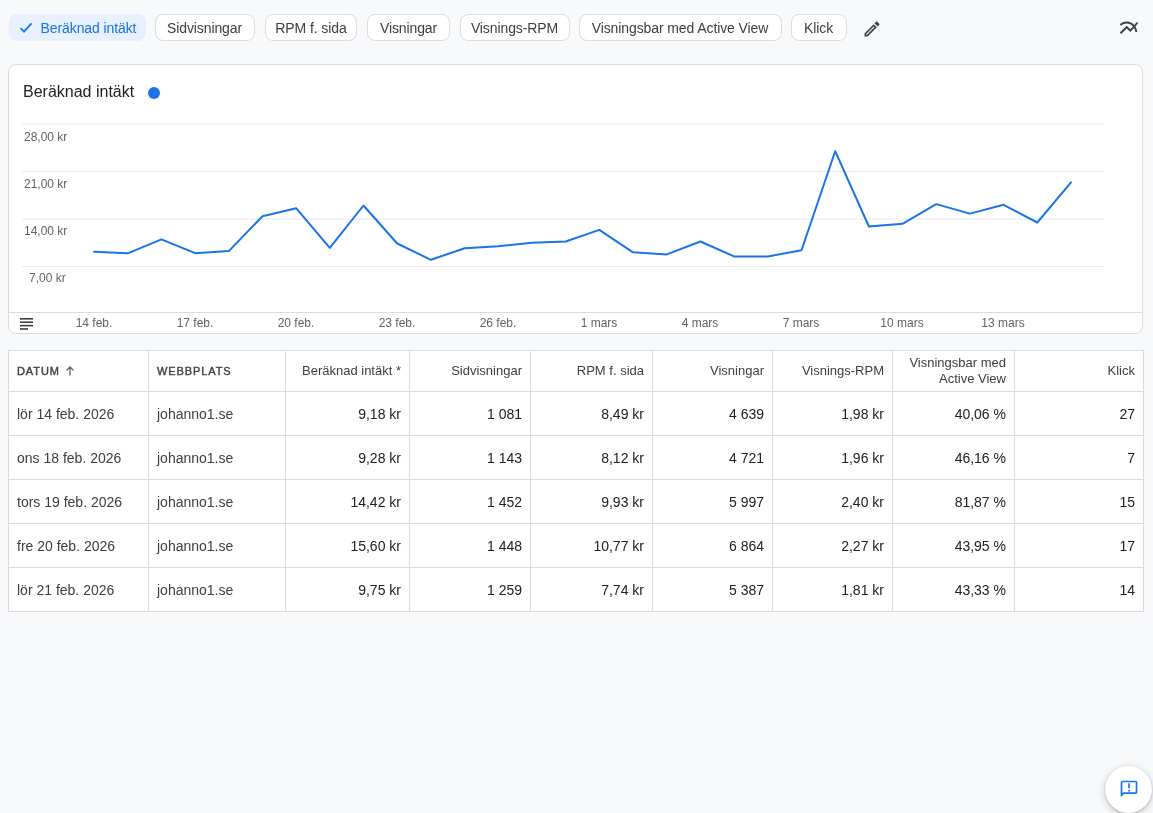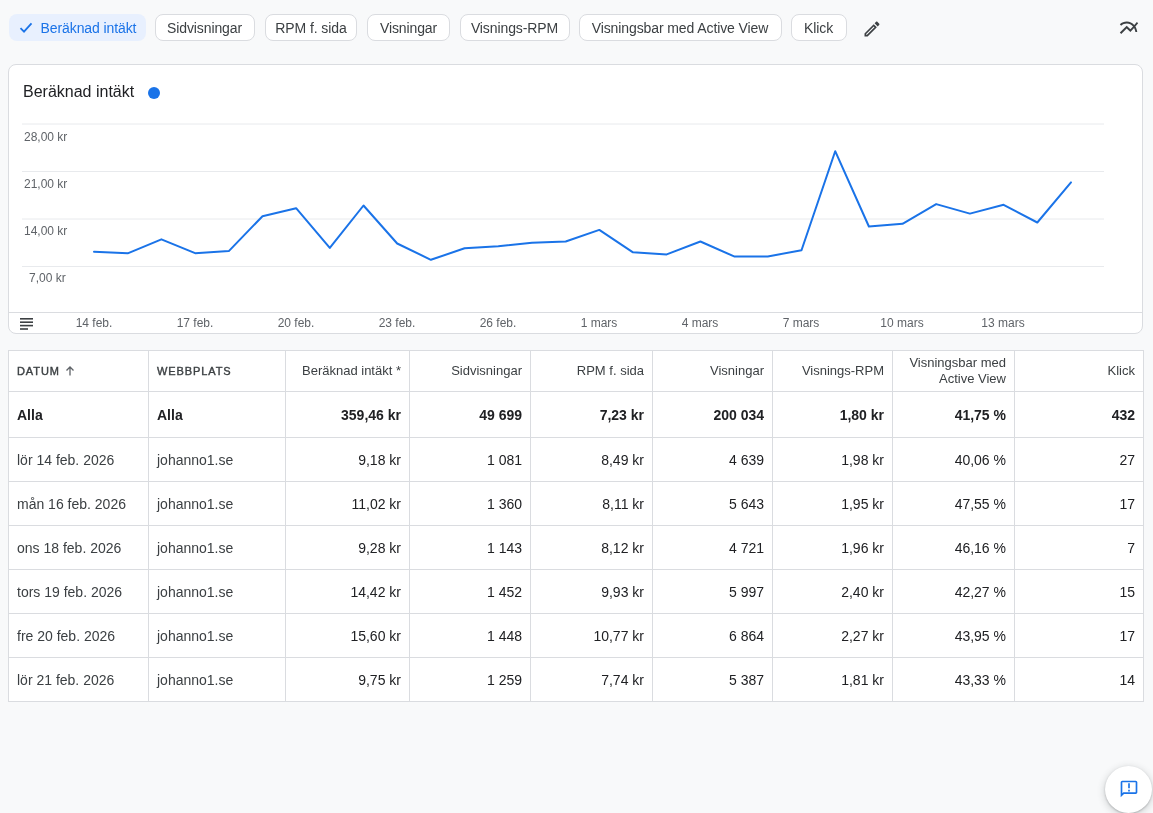--- a/index.html
+++ b/index.html
@@ -112,73 +112,51 @@
             </svg></th>
   <th class="dim">WEBBPLATS</th>
   <th class="met">Beräknad intäkt *</th>
   <th class="met">Sidvisningar</th>
   <th class="met">RPM f. sida</th>
   <th class="met">Visningar</th>
   <th class="met">Visnings-RPM</th>
   <th class="met">Visningsbar med<br>Active View</th>
   <th class="met">Klick</th>
 </tr>
-<tr class="r1 bold">
-          <td class="l">Alla</td>
-          <td class="l">Alla</td>
-          <td class="r">359,46 kr</td>
-          <td class="r">49 699</td>
-          <td class="r">7,23 kr</td>
-          <td class="r">200 034</td>
-          <td class="r">1,80 kr</td>
-          <td class="r">41,75 %</td>
-          <td class="r">432</td>
-        </tr>
 <tr class="rx">
           <td class="l">lör 14 feb. 2026</td>
           <td class="l">johanno1.se</td>
           <td class="r">9,18 kr</td>
           <td class="r">1 081</td>
           <td class="r">8,49 kr</td>
           <td class="r">4 639</td>
           <td class="r">1,98 kr</td>
           <td class="r">40,06 %</td>
           <td class="r">27</td>
-        </tr>
-<tr class="rx">
-          <td class="l">mån 16 feb. 2026</td>
-          <td class="l">johanno1.se</td>
-          <td class="r">11,02 kr</td>
-          <td class="r">1 360</td>
-          <td class="r">8,11 kr</td>
-          <td class="r">5 643</td>
-          <td class="r">1,95 kr</td>
-          <td class="r">47,55 %</td>
-          <td class="r">17</td>
         </tr>
 <tr class="rx">
           <td class="l">ons 18 feb. 2026</td>
           <td class="l">johanno1.se</td>
           <td class="r">9,28 kr</td>
           <td class="r">1 143</td>
           <td class="r">8,12 kr</td>
           <td class="r">4 721</td>
           <td class="r">1,96 kr</td>
           <td class="r">46,16 %</td>
           <td class="r">7</td>
         </tr>
 <tr class="rx">
           <td class="l">tors 19 feb. 2026</td>
           <td class="l">johanno1.se</td>
           <td class="r">14,42 kr</td>
           <td class="r">1 452</td>
           <td class="r">9,93 kr</td>
           <td class="r">5 997</td>
           <td class="r">2,40 kr</td>
-          <td class="r">42,27 %</td>
+          <td class="r">81,87 %</td>
           <td class="r">15</td>
         </tr>
 <tr class="rx">
           <td class="l">fre 20 feb. 2026</td>
           <td class="l">johanno1.se</td>
           <td class="r">15,60 kr</td>
           <td class="r">1 448</td>
           <td class="r">10,77 kr</td>
           <td class="r">6 864</td>
           <td class="r">2,27 kr</td>

